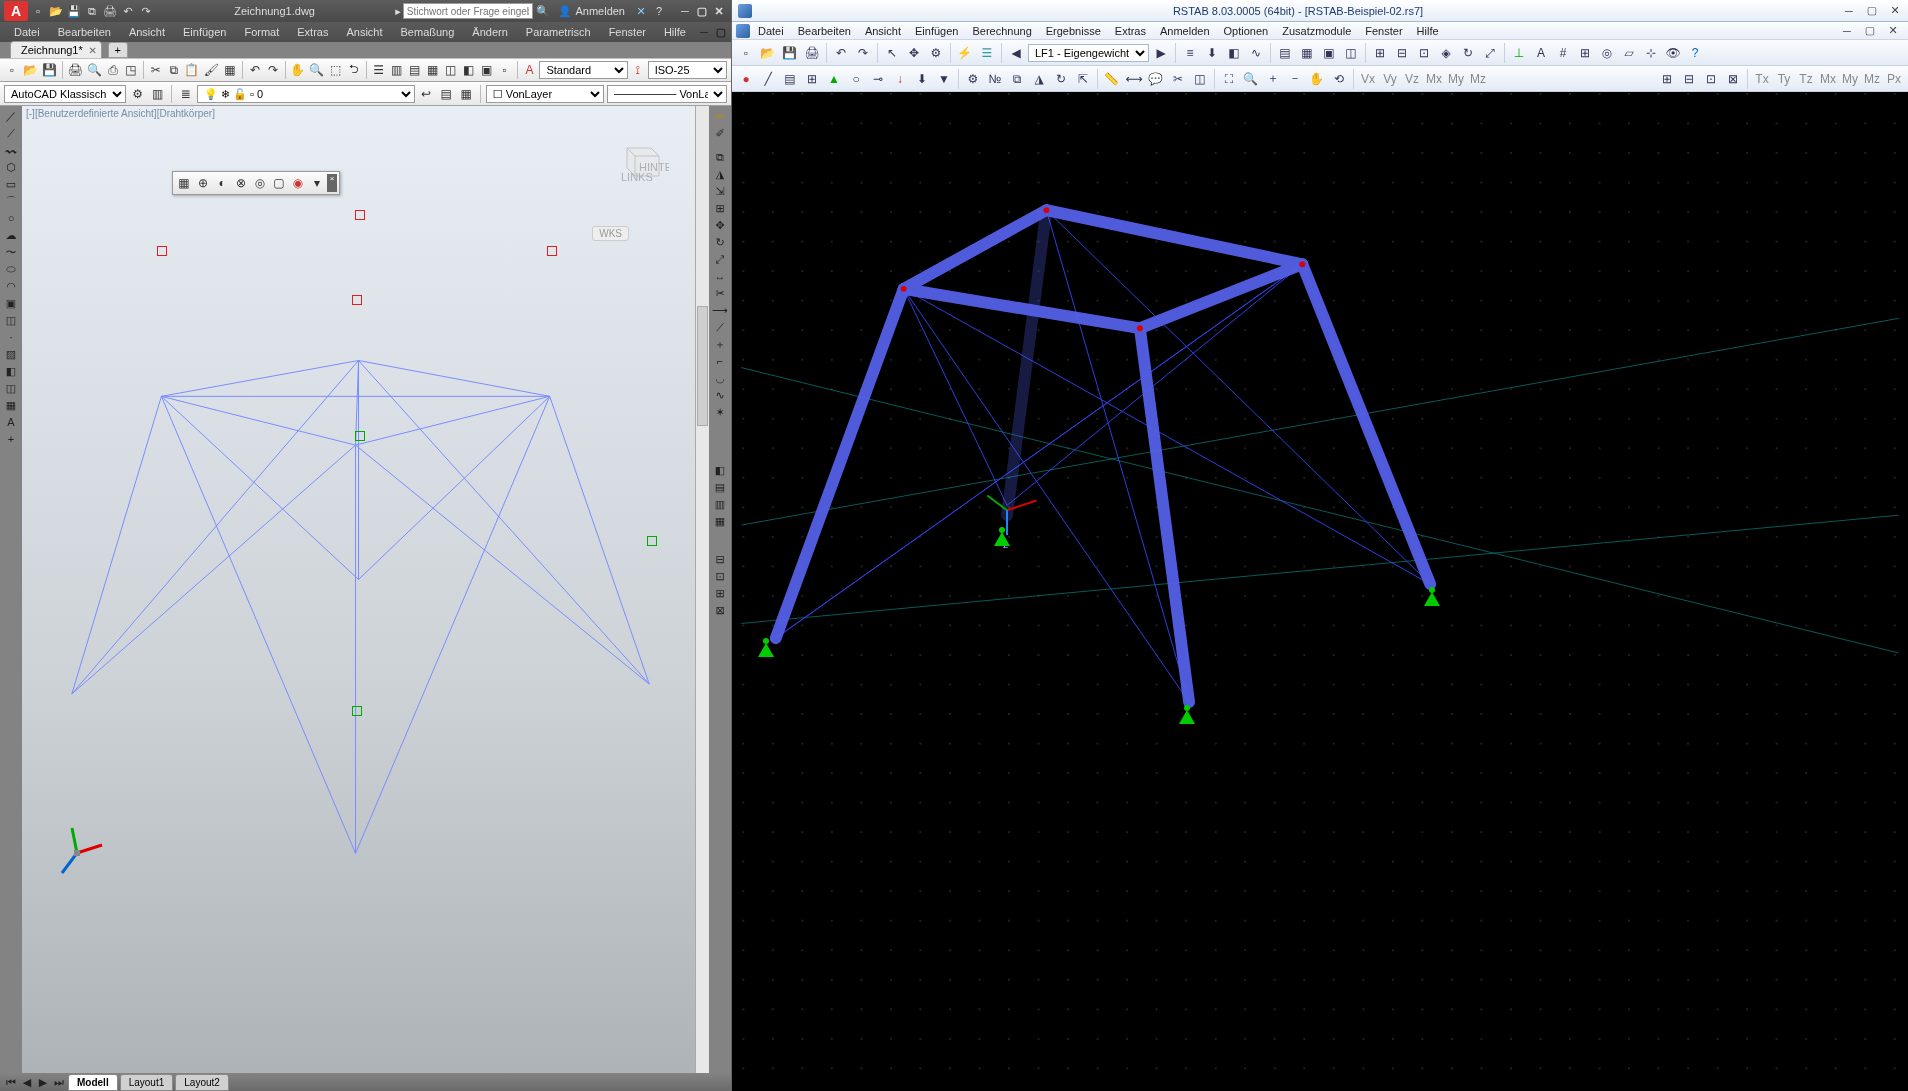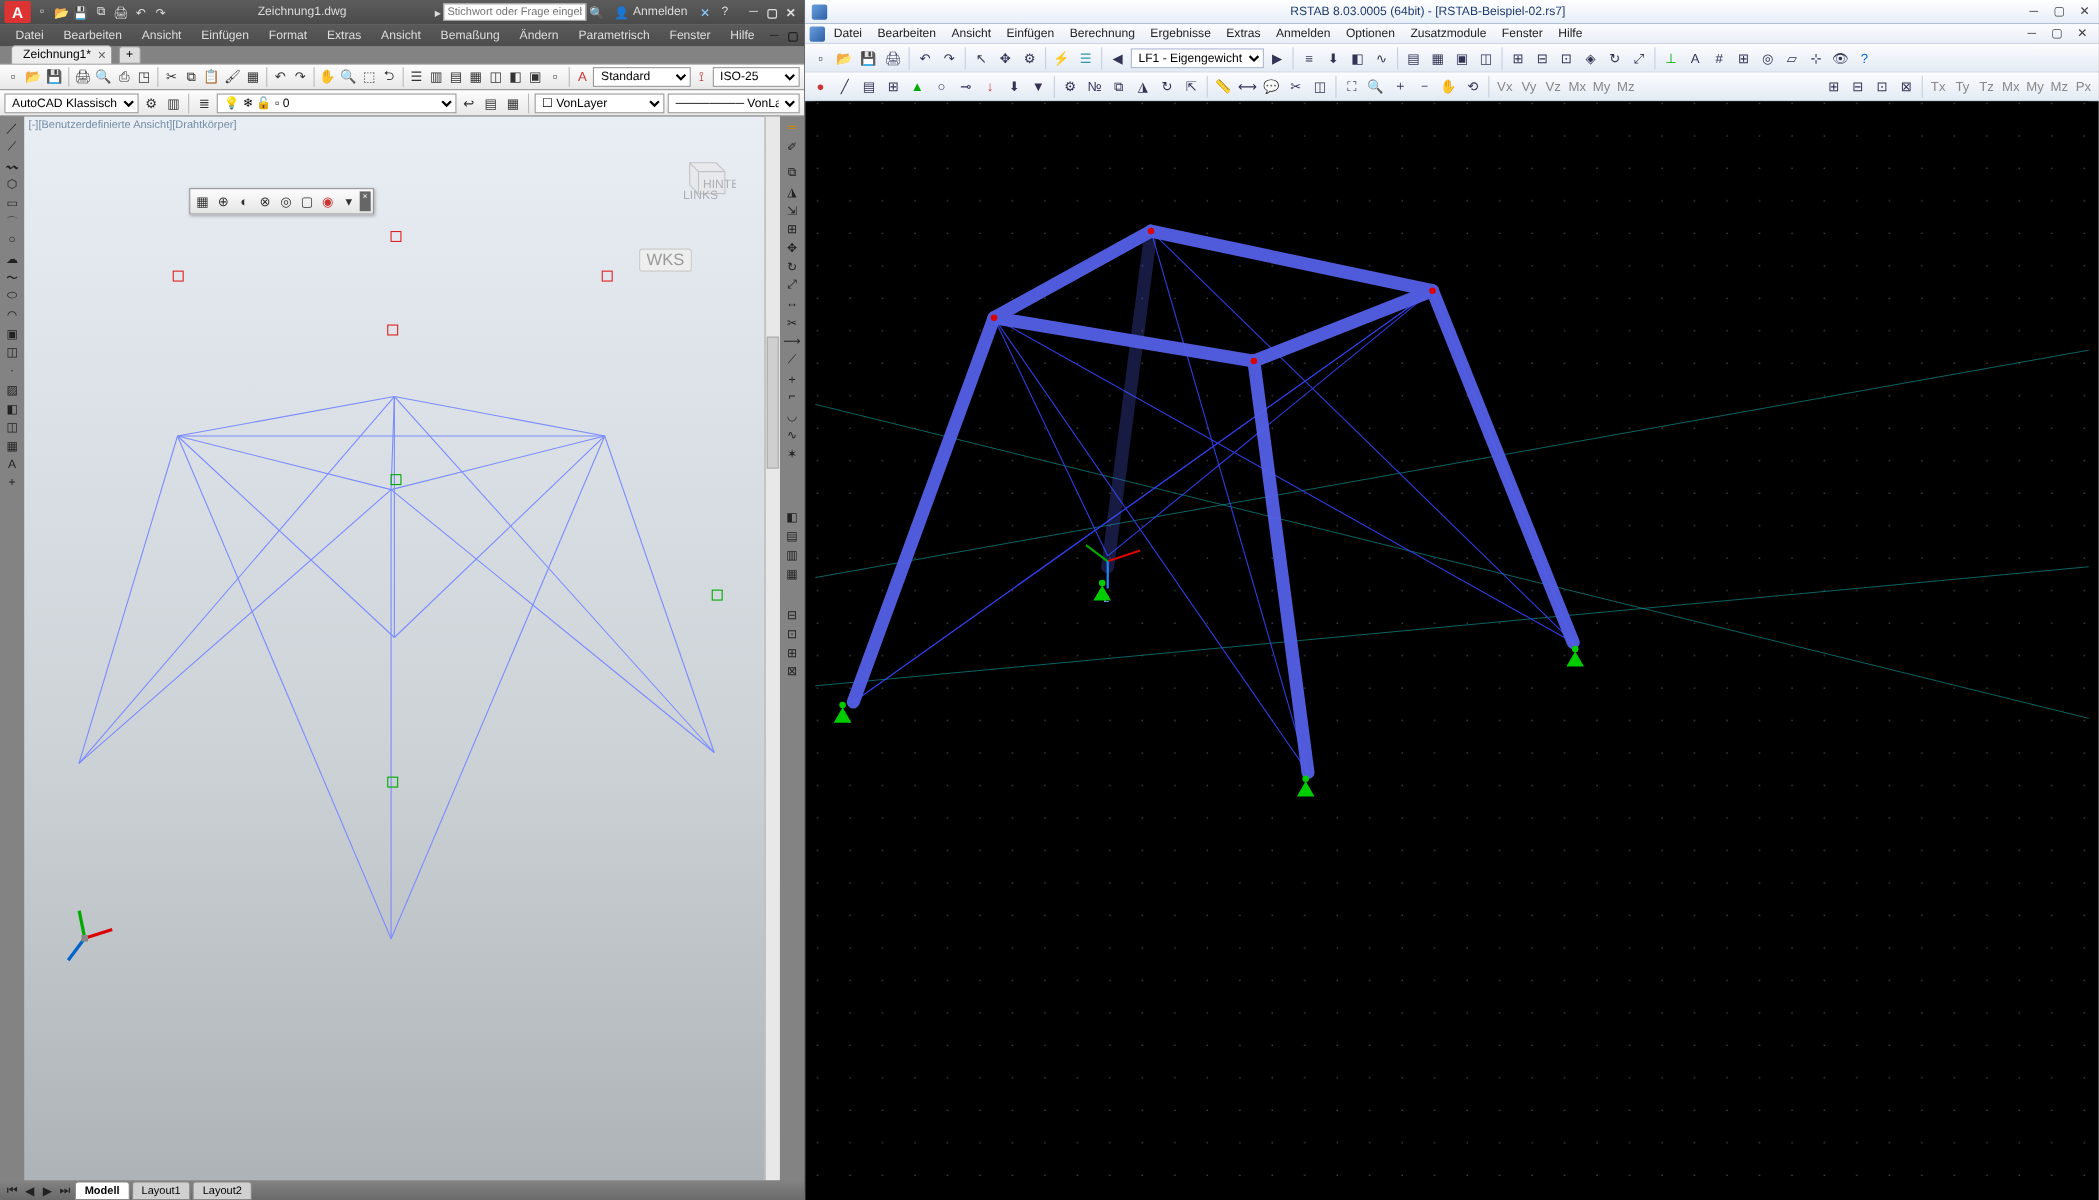--- a/index.html
+++ b/index.html
@@ -33,21 +33,21 @@
 .acad-toolbar2 { height:24px; background:linear-gradient(#fdfdfd,#e8e8e8); border-bottom:1px solid #a0a0a0; display:flex; align-items:center; padding:0 4px; gap:3px; }
 
 .acad-body { flex:1; display:flex; background:#838383; }
 .acad-leftbar { width:22px; background:#838383; display:flex; flex-direction:column; gap:1px; padding:2px 2px; }
 .vbtn { width:18px; height:16px; display:flex; align-items:center; justify-content:center; cursor:pointer; color:#222; font-size:11px; }
 .acad-view { flex:1; background:linear-gradient(180deg,#e8eef4 0%,#cdd2d7 60%,#aeb3b8 100%); position:relative; overflow:hidden;padding-left:28px; }
 .acad-rightbar { width:22px; background:#838383; display:flex; flex-direction:column; gap:1px; padding:2px 2px; }
 
 .acad-viewlabel { position:absolute; left:4px; top:2px; color:#768da6; font-size:10px; }
 .acad-cube { position:absolute; right:40px; top:30px; width:60px; height:50px; opacity:.6; }
-.acad-wks { position:absolute; right:80px; top:120px; font-size:15px; color:#999; border:1px solid #ccc; padding:1px 6px; background:#eee; border-radius:3px;}
+.acad-wks { position:absolute; right:80px; top:120px; font-size:10px; color:#999; border:1px solid #ccc; padding:1px 6px; background:#eee; border-radius:3px;}
 .acad-float { position:absolute; left:150px; top:65px; background:linear-gradient(#fdfdfd,#e5e5e5); border:1px solid #999; display:flex; padding:2px; gap:1px; box-shadow:1px 1px 3px rgba(0,0,0,.3); }
 .float-x { width:10px; background:#666; color:#fff; font-size:8px; display:flex; align-items:flex-start; justify-content:center; cursor:pointer; }
 
 .axis3d { position:absolute; left:30px; bottom:195px; width:55px; height:55px; }
 svg.wire { position:absolute; left:0; top:0; width:100%; height:100%; pointer-events:none; }
 .node3d { position:absolute; width:10px; height:10px; border:1.5px solid #e02020; background:transparent; }
 .node3d.green { border-color:#0a0; }
 .acad-scroll-v { position:absolute; right:0; top:0; bottom:0; width:14px; background:#e8e8e8; border-left:1px solid #aaa; }
 .acad-scroll-thumb { position:absolute; left:1px; right:1px; top:200px; height:120px; background:#cfcfcf; border:1px solid #aaa; }
 

